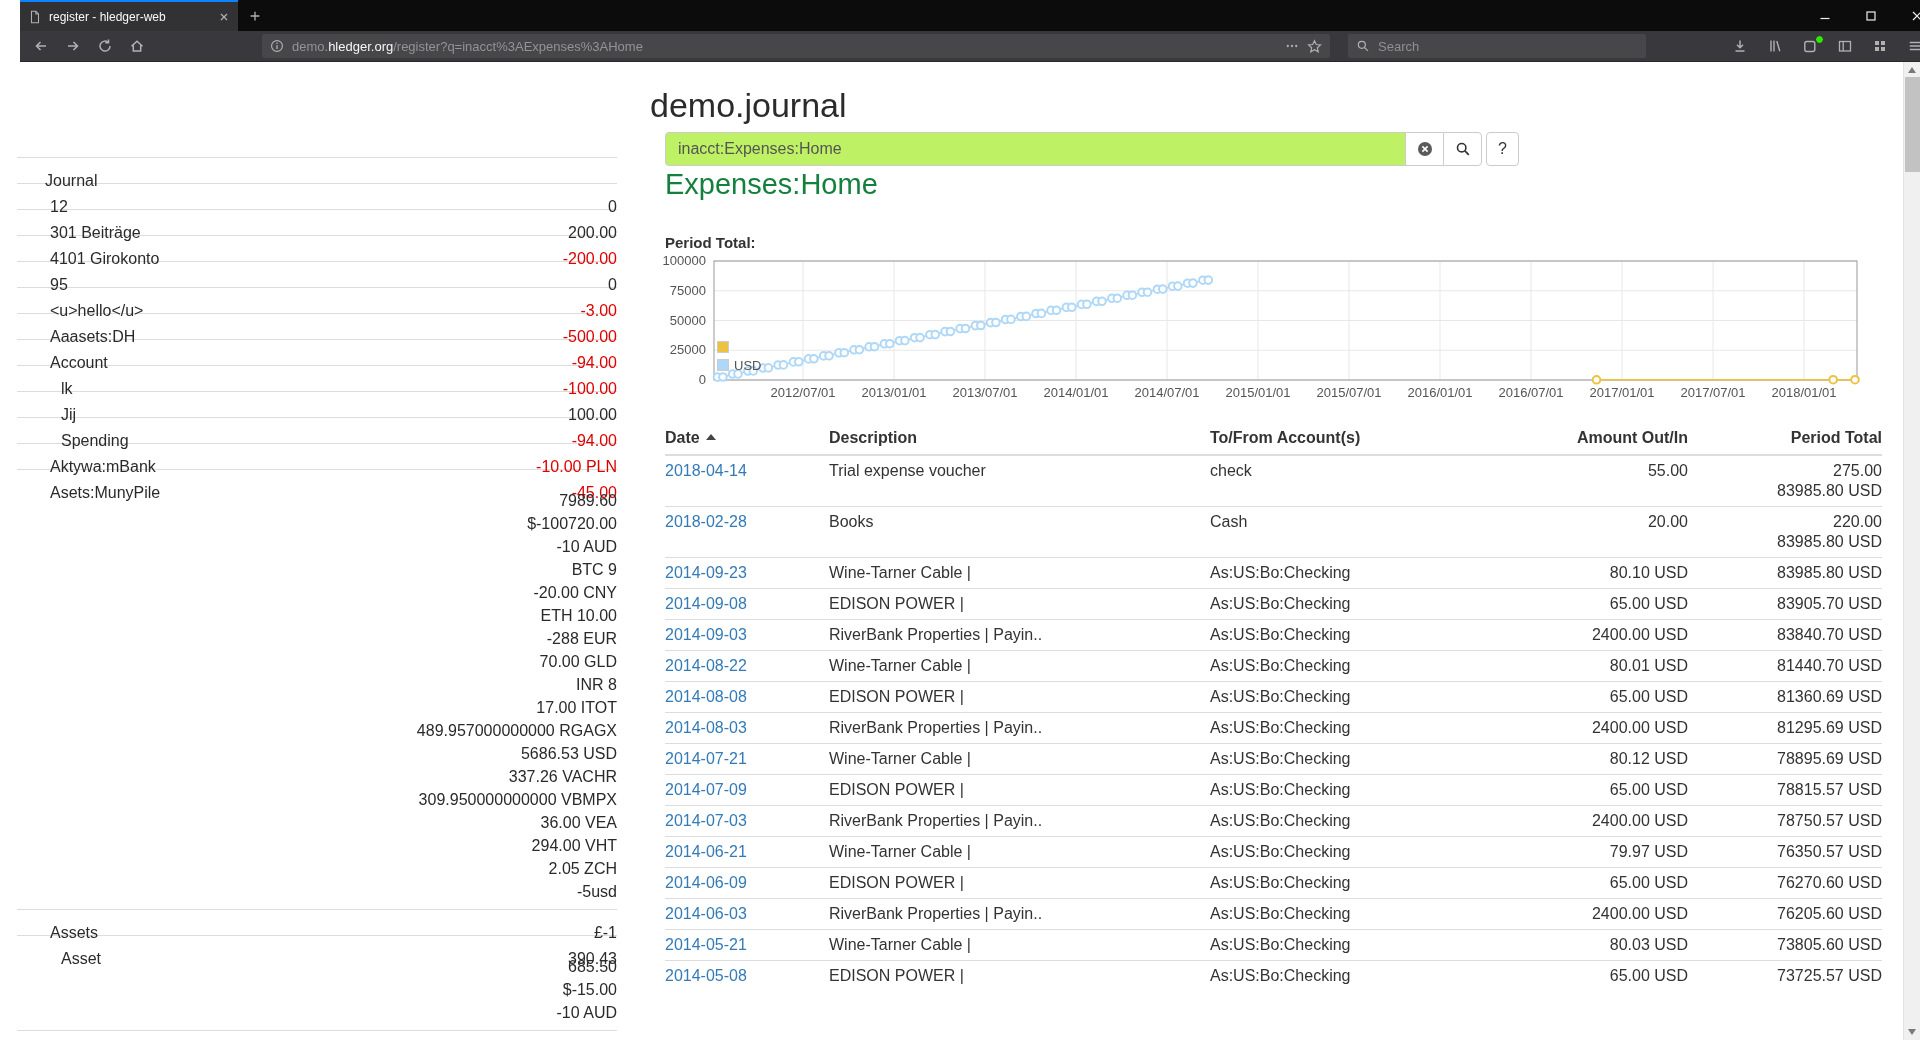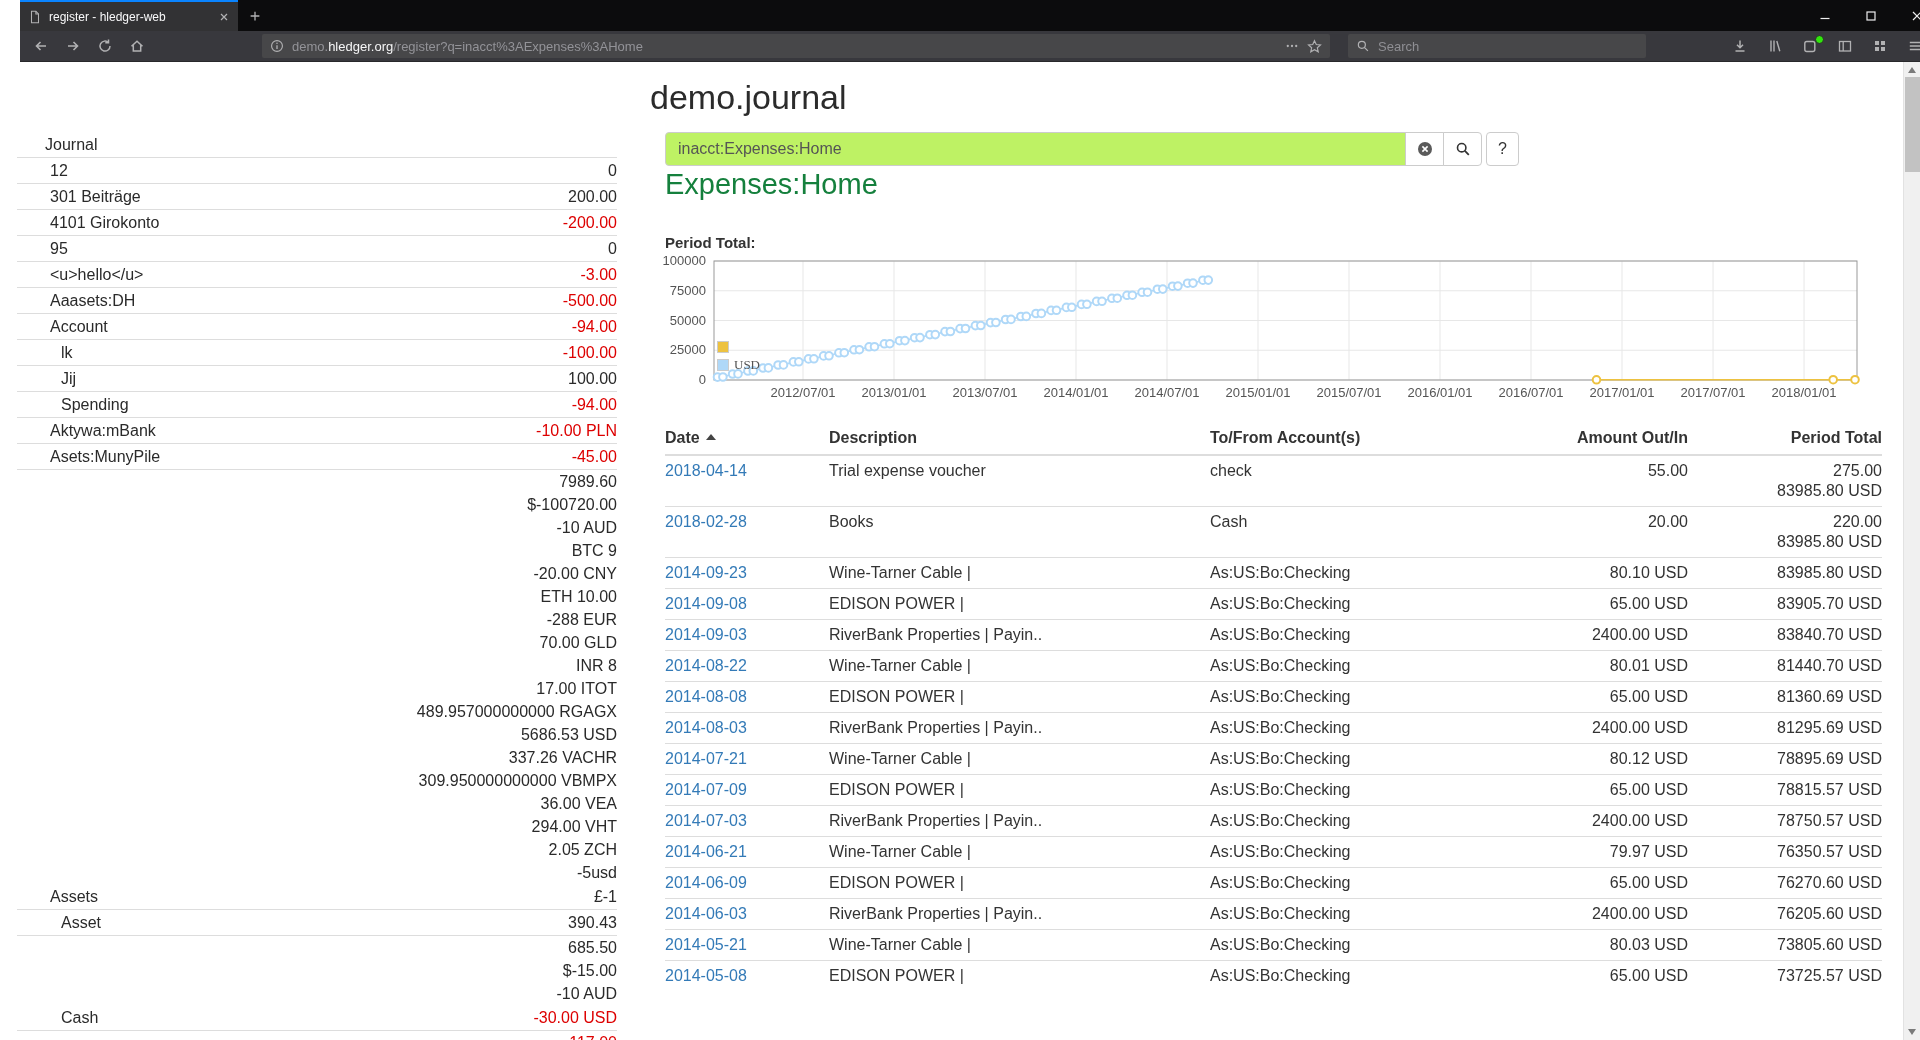--- a/index.html
+++ b/index.html
@@ -30,29 +30,29 @@
   .searchbar{height:24px;width:298px;margin-left:16px;background:#474749;border-radius:2px;
           display:flex;align-items:center;gap:8px;padding:0 8px;box-sizing:border-box;
           font-size:13px;color:#8f8f94;}
   .nav-right{margin-left:auto;display:flex;gap:5px;padding-right:4px;}
   .ext-wrap{position:relative;}
   .badge-green{position:absolute;top:2px;right:1px;width:9px;height:9px;border-radius:50%;
           background:#30e60b;border:1px solid #2a2a2e;box-sizing:border-box;}
 
   
   .content{position:absolute;top:62px;left:0;width:1920px;height:978px;background:#fff;overflow:hidden;}
-  .page-title{position:absolute;left:650px;top:16px;font-size:34px;font-weight:400;color:#2b2b2b;}
+  .page-title{position:absolute;left:650px;top:24px;font-size:34px;font-weight:400;color:#2b2b2b;}
 
   
   .sidebar{position:absolute;left:17px;top:70px;width:600px;font-size:16px;color:#2a2a2a;}
   .sb-row{display:flex;align-items:baseline;}
   .sb-row.named{line-height:25px;height:25px;}
   .sb-row.bare{line-height:23px;height:23px;}
   .sb-row.bordered{border-bottom:1px solid #ddd;}
-  .sb-name{flex:1;white-space:nowrap;overflow:hidden;}
+  .sb-name{flex:1;white-space:nowrap;overflow:hidden;margin-top:36px;}
   .ind0{padding-left:28px;}
   .ind1{padding-left:33px;}
   .ind2{padding-left:44px;}
   .sb-amt{white-space:nowrap;padding-left:8px;}
   .neg{color:#dd0000;}
 
   
   .searchrow{position:absolute;left:665px;top:70px;height:34px;display:flex;}
   .query-input{width:741px;height:34px;box-sizing:border-box;border:1px solid #ccc;
        border-radius:4px 0 0 4px;padding:0 12px;font-size:16px;color:#555;
@@ -64,21 +64,21 @@
        border-radius:4px;margin-left:4px;font-size:16px;color:#333;
        font-family:"Liberation Sans",sans-serif;}
   .acct-heading{position:absolute;left:665px;top:106px;font-size:29px;font-weight:400;color:#15803d;}
   .period-label{position:absolute;left:665px;top:172px;font-size:15px;font-weight:bold;color:#333;}
 
   
   .chart-svg{position:absolute;left:640px;top:188px;}
   .chart-legend{position:absolute;left:717px;top:279px;}
   .legend-row{display:flex;align-items:center;gap:5px;margin-bottom:6px;height:12px;}
   .legend-box{width:10px;height:10px;border:1px solid #ccc;}
-  .legend-label{font-size:13px;color:#545454;font-family:Liberation Serif, serif;}
+  .legend-label{font-size:13px;color:#545454;}
 
   
   .register{position:absolute;left:665px;top:362px;width:1217px;border-collapse:collapse;
        table-layout:fixed;font-size:16px;color:#333;}
   .register th{text-align:left;font-weight:bold;padding:4px 0 6px 0;border-bottom:2px solid #ddd;
        line-height:20px;}
   .register td{padding:5px 0;border-top:1px solid #ddd;vertical-align:top;line-height:20px;
        white-space:nowrap;overflow:hidden;}
   .col-date{width:164px;}
   .col-desc{width:381px;}

